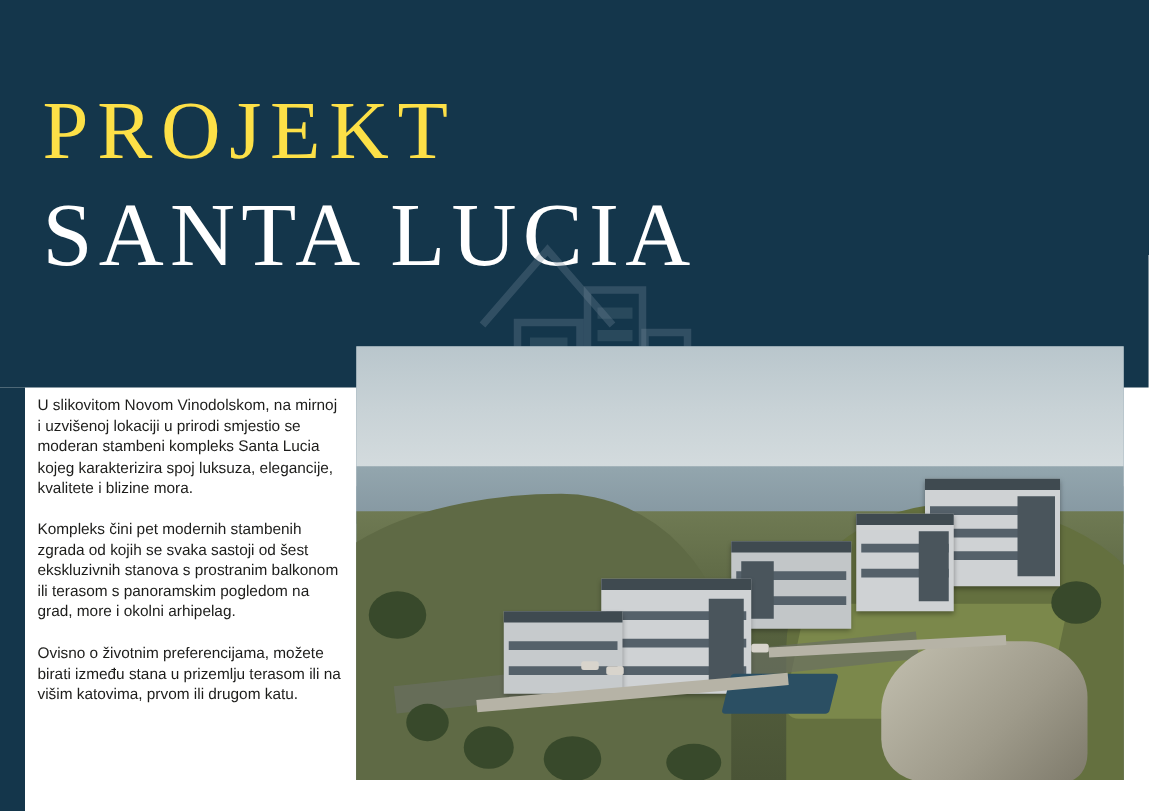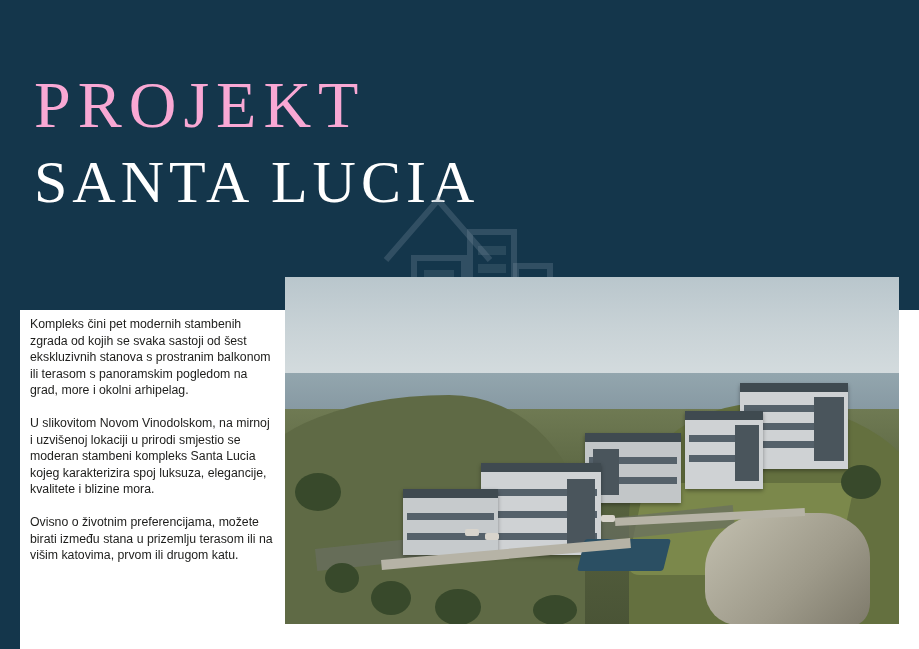--- a/index.html
+++ b/index.html
@@ -37,30 +37,30 @@
     left: 0; top: 0; right: 0; bottom: 0;
   }
 
   .title-line1 {
     position: absolute;
     left: 34px;
     top: 72px;
     font-family: "Liberation Serif", serif;
     font-size: 66px;
     letter-spacing: 7px;
-    color: #f9a8d4;
+    color: #fde047;
     line-height: 1;
     white-space: nowrap;
   }
   .title-line2 {
     position: absolute;
     left: 34px;
     top: 152px;
     font-family: "Liberation Serif", serif;
-    font-size: 60px;
+    font-size: 72px;
     letter-spacing: 5px;
     color: #ffffff;
     line-height: 1;
     white-space: nowrap;
   }
 
   
   .left-strip {
     position: absolute;
     left: 0;
@@ -272,22 +272,22 @@
           <rect x="146" y="110" width="18" height="9"></rect>
           <rect x="146" y="128" width="18" height="9"></rect>
         </g>
       </svg>
     </div>
     <div class="wm-text">TIMAX</div>
     <div class="wm-sub">R E A L   E S T A T E</div>
   </div>
 
   <div class="text-col">
+    <p class="para">U slikovitom Novom Vinodolskom, na mirnoj i uzvišenoj lokaciji u prirodi smjestio se moderan stambeni kompleks Santa Lucia kojeg karakterizira spoj luksuza, elegancije, kvalitete i blizine mora.</p>
     <p class="para">Kompleks čini pet modernih stambenih zgrada od kojih se svaka sastoji od šest ekskluzivnih stanova s prostranim balkonom ili terasom s panoramskim pogledom na grad, more i okolni arhipelag.</p>
-    <p class="para">U slikovitom Novom Vinodolskom, na mirnoj i uzvišenoj lokaciji u prirodi smjestio se moderan stambeni kompleks Santa Lucia kojeg karakterizira spoj luksuza, elegancije, kvalitete i blizine mora.</p>
     <p class="para">Ovisno o životnim preferencijama, možete birati između stana u prizemlju terasom ili na višim katovima, prvom ili drugom katu.</p>
   </div>
 
   <div class="photo">
     <div class="ph-sky"></div>
     <div class="ph-sea"></div>
     <div class="ph-land"></div>
     <div class="ph-hill-left"></div>
     <div class="ph-hill-right"></div>
     <div class="ph-lawn"></div>

